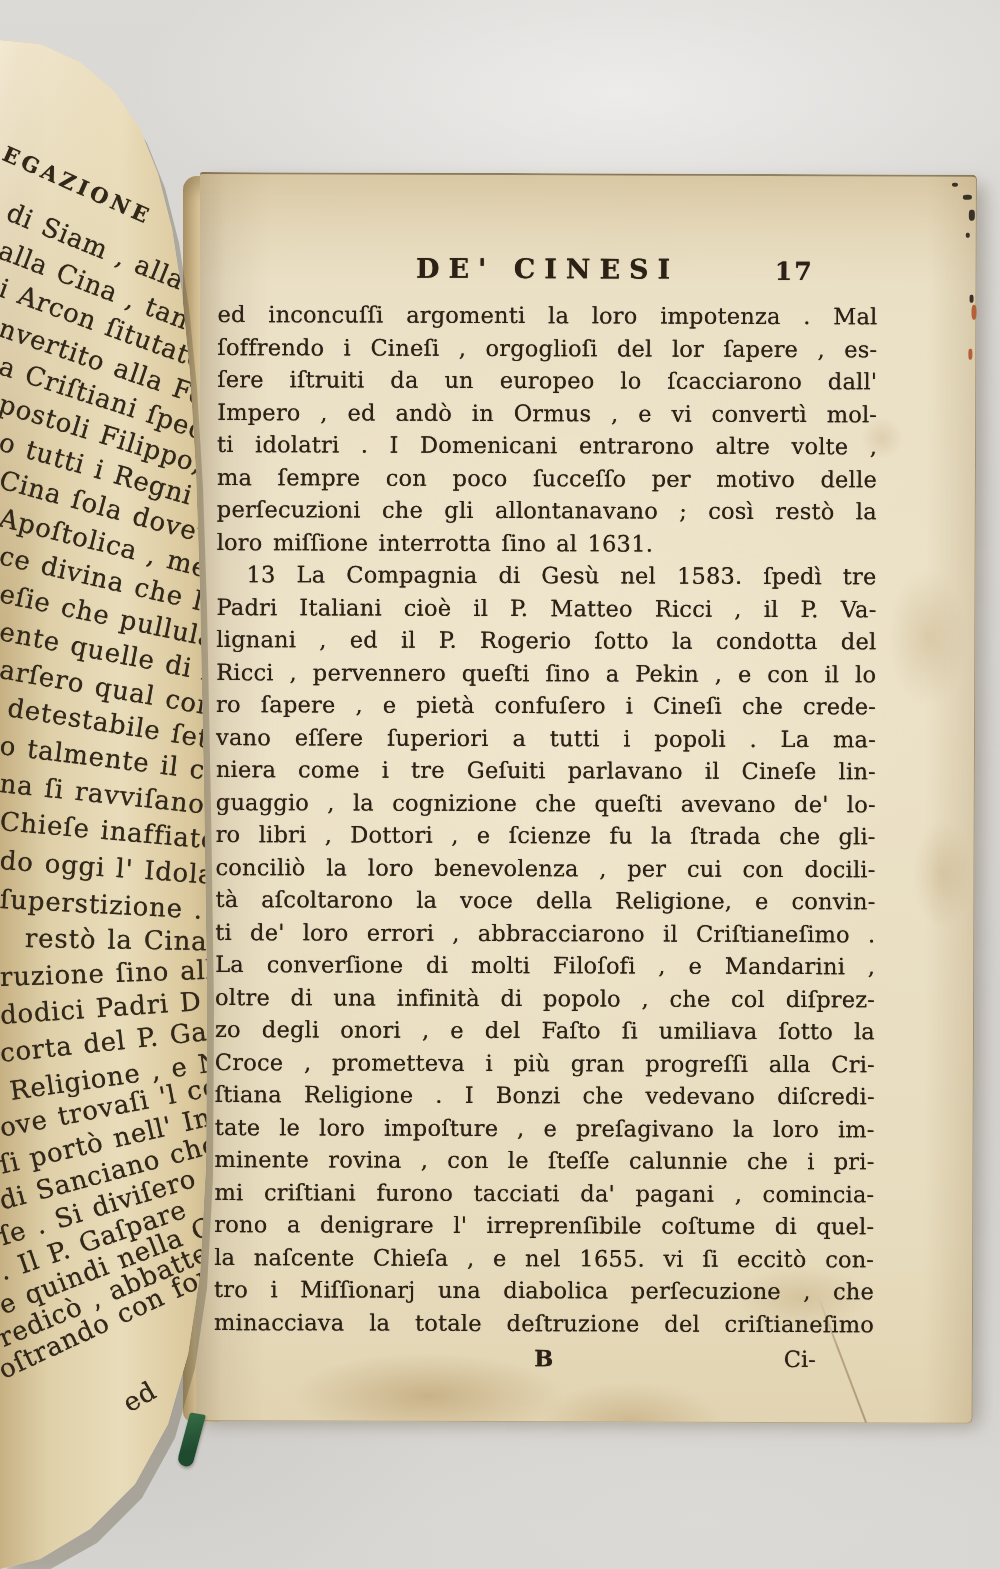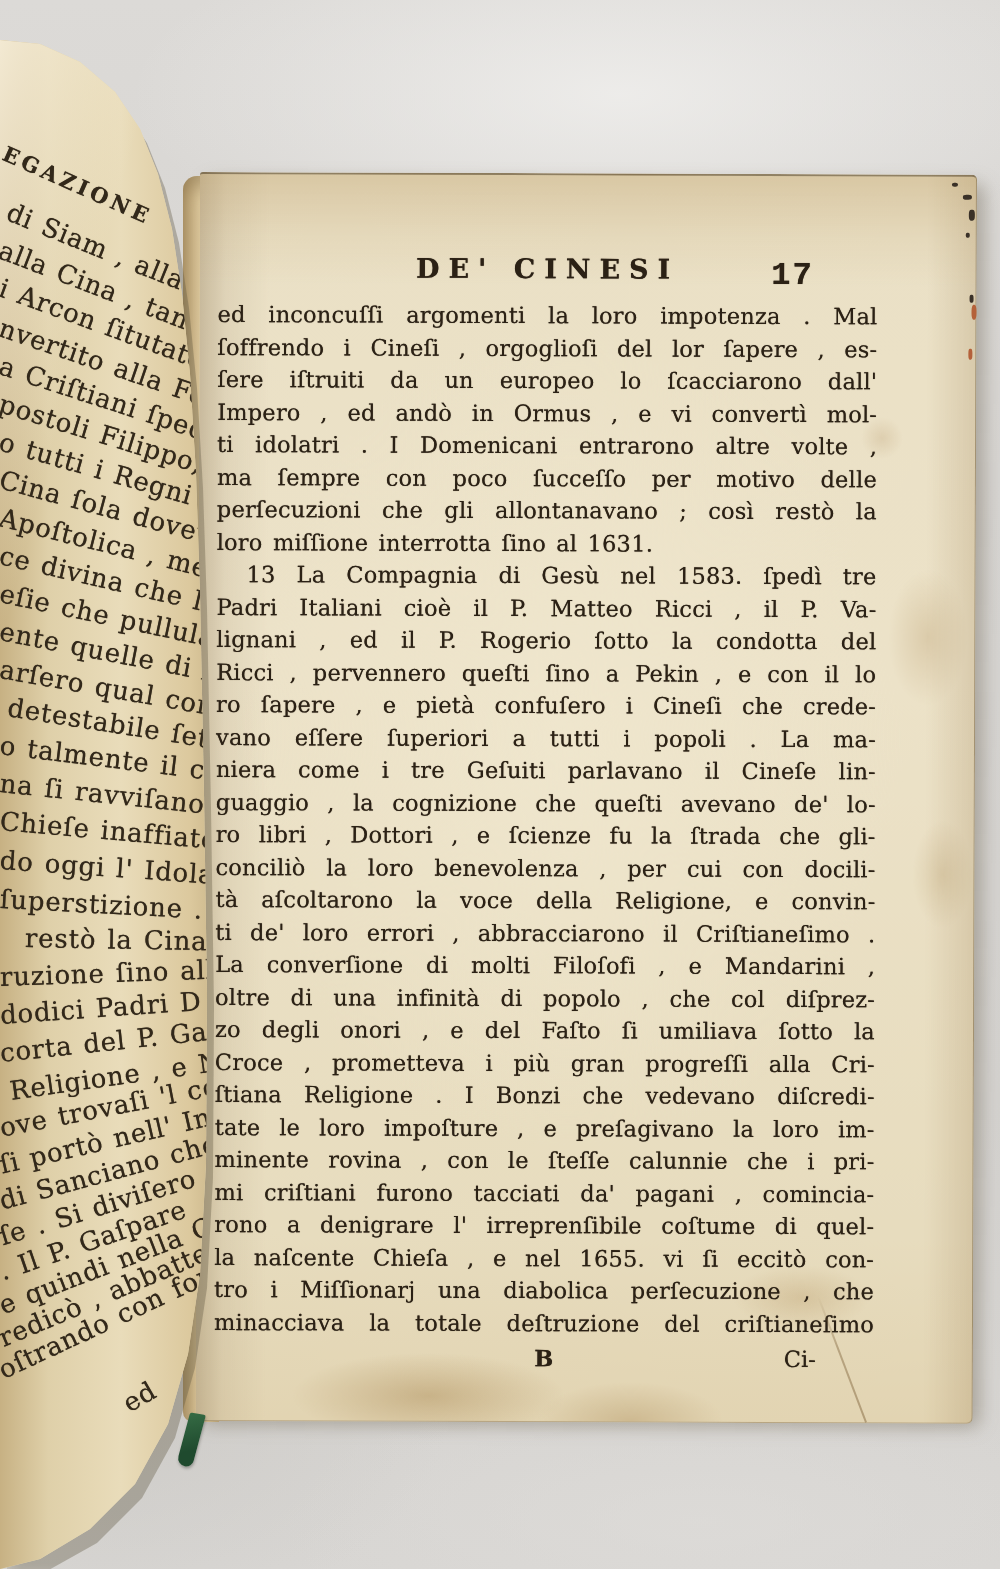--- a/index.html
+++ b/index.html
@@ -57,23 +57,22 @@
     position:absolute;left:18px;top:78px;width:660px;height:40px;
     color:#2b2115;
   }
   #header-title{
     display:block;text-align:center;
     font-size:27px;font-weight:bold;letter-spacing:9px;
     text-shadow:0 0 0.7px rgba(43,33,21,0.85);
   }
   #page-number{
     position:absolute;right:64px;top:3px;
-    font-size:32px;font-weight:bold;letter-spacing:2px;
+    font-size:25px;font-weight:bold;letter-spacing:2px;
     text-shadow:0 0 0.7px rgba(43,33,21,0.85);
-    font-family:Liberation Mono, monospace;
   }
 
   
   #textblock{
     position:absolute;left:18px;top:124px;width:660px;
     color:#2b2115;
   }
   .tline{
     width:660px;height:32.5px;line-height:32.5px;
     font-size:22.5px;letter-spacing:0.2px;word-spacing:3px;

